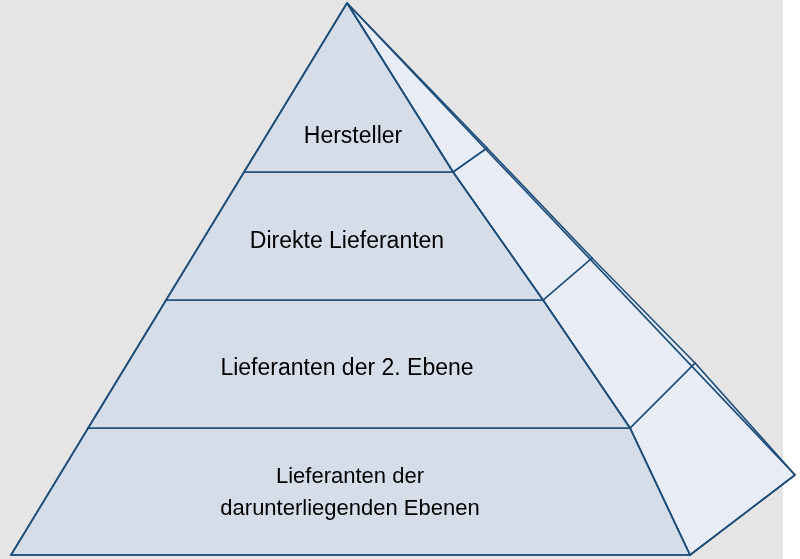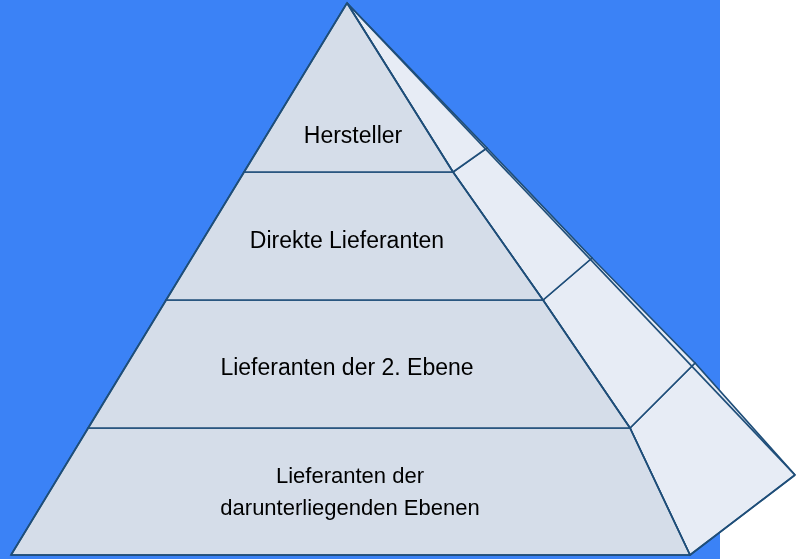--- a/index.html
+++ b/index.html
@@ -9,23 +9,23 @@
     background: #ffffff;
   }
   body {
     width: 800px;
     height: 559px;
     font-family: "Liberation Sans", sans-serif;
     overflow: hidden;
   }
   #diagram-root {
     position: relative;
-    width: 720px;
+    width: 783px;
     height: 559px;
-    background: #3b82f6;
+    background: #e5e5e5;
   }
   svg.pyramid {
     display: block;
     width: 800px;
     height: 559px;
   }
   .face-front {
     fill: #d5dde9;
     stroke: #1f4e79;
     stroke-width: 1.6;

